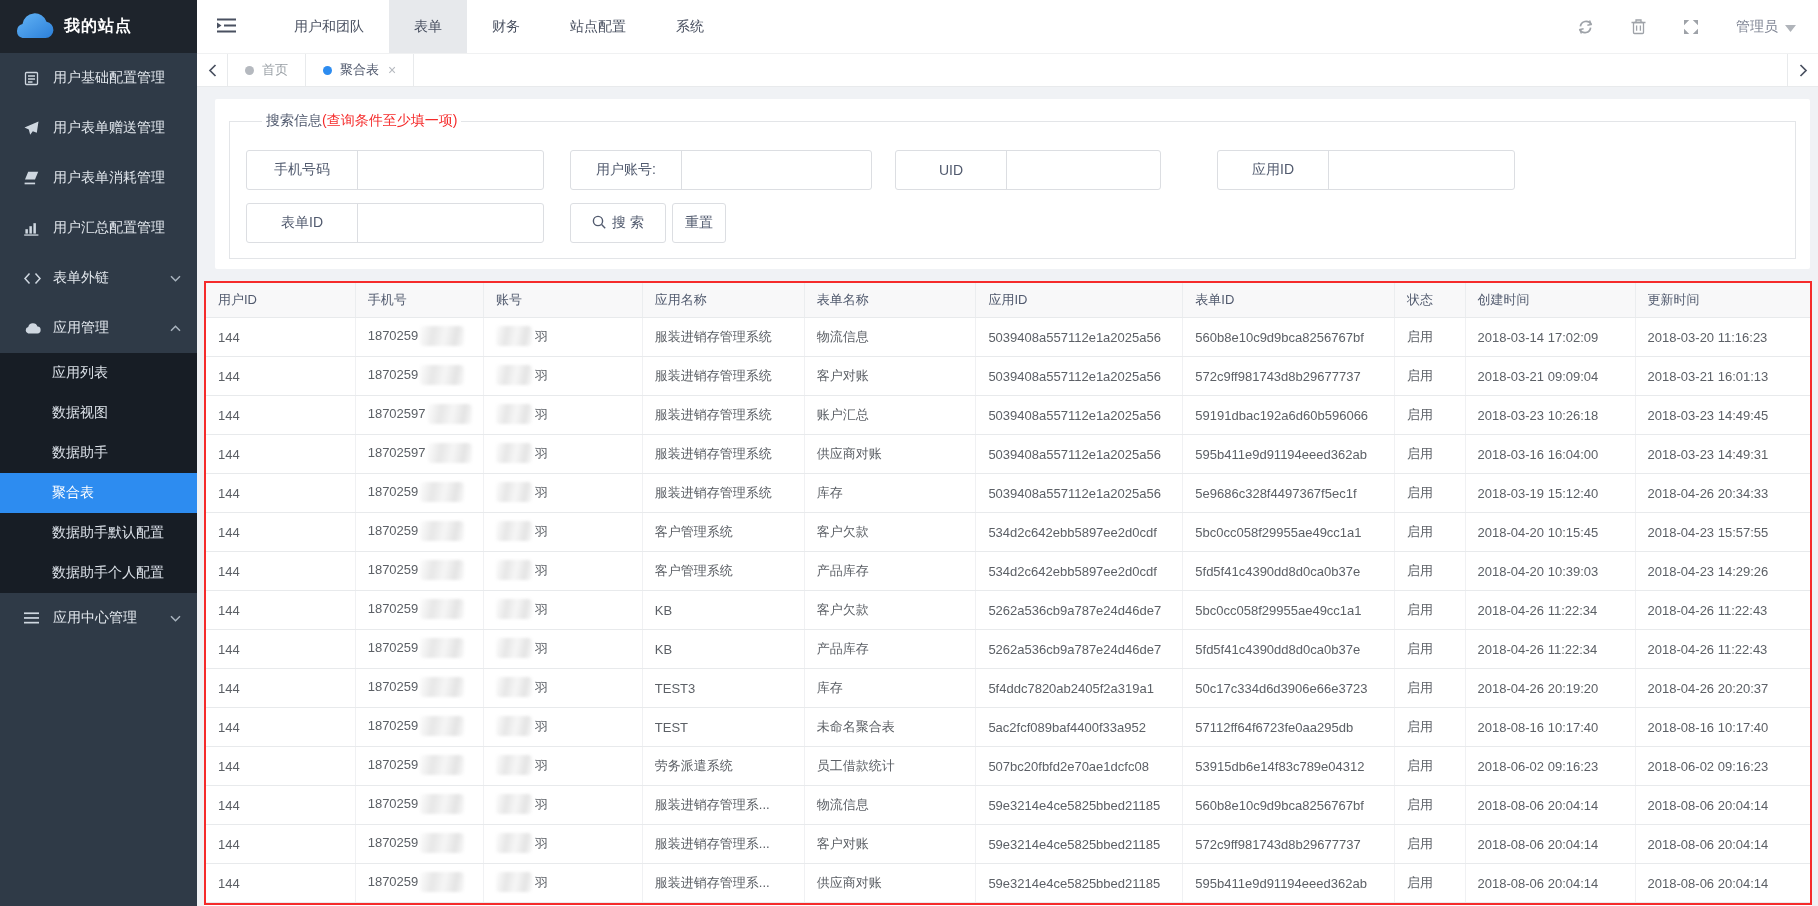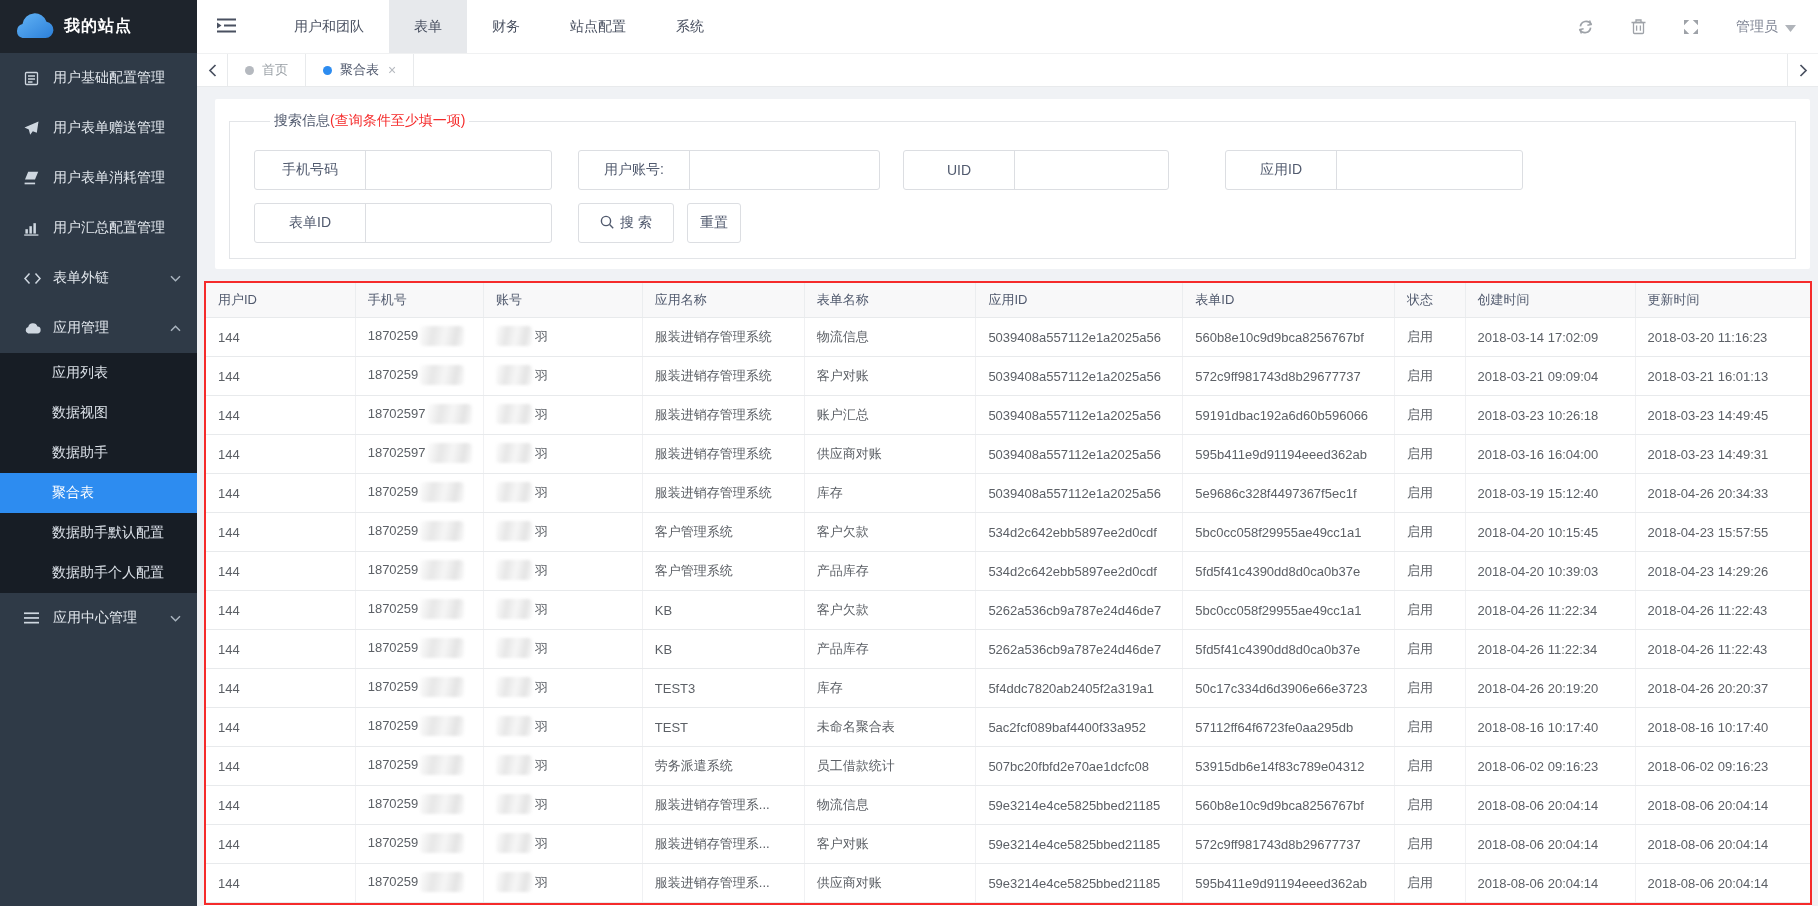--- a/index.html
+++ b/index.html
@@ -40,36 +40,36 @@
   .tab-scroll.right{margin-left:auto;border-left:1px solid #e8eaec;}
   .page-tab{display:flex;align-items:center;gap:8px;padding:0 17px;border-right:1px solid #e8eaec;font-size:13px;color:#9aa0a6;cursor:pointer;white-space:nowrap;}
   .page-tab .dot{width:9px;height:9px;border-radius:50%;background:#b5b9bf;flex-shrink:0;}
   .page-tab.active{color:#515a6e;}
   .page-tab.active .dot{background:#2d8cf0;}
   .tab-close{color:#b5b9bf;font-size:14px;line-height:1;margin-left:1px;cursor:pointer;}
 
   
   .content{flex:1;padding:12px 6px 0 4px;overflow:hidden;}
   .panel{background:#ffffff;margin:0 2px 12px 14px;padding:13px 14px 10px;border-radius:2px;}
-  fieldset.search-fs{border:1px solid #e3e5e8;margin:0;padding:20px 14px 15px 24px;}
+  fieldset.search-fs{border:1px solid #e3e5e8;margin:0;padding:20px 14px 15px 16px;}
   fieldset.search-fs legend{font-size:14px;color:#515a6e;padding:0 4px;margin-left:16px;}
   .legend-warn{color:#f52b2b;}
   .frow{display:flex;align-items:center;}
   .frow + .frow{margin-top:13px;}
   .fbox{height:40px;border:1px solid #dcdee2;border-radius:3px;display:flex;background:#fff;box-sizing:border-box;}
   .flabel{width:110px;border-right:1px solid #dcdee2;display:flex;align-items:center;justify-content:center;font-size:14px;color:#515a6e;flex-shrink:0;}
   .fbox input{border:none;outline:none;flex:1;min-width:0;padding:0 10px;font-size:14px;color:#515a6e;background:transparent;font-family:inherit;}
   .w-phone{width:298px;}
   .w-account{width:302px;margin-left:26px;}
   .w-uid{width:266px;margin-left:23px;}
   .w-app-id{width:298px;margin-left:56px;}
   .w-form-id{width:298px;}
   .btn{height:40px;border:1px solid #dcdee2;border-radius:3px;background:#fff;font-size:14px;color:#515a6e;display:flex;align-items:center;justify-content:center;gap:6px;box-sizing:border-box;cursor:pointer;font-family:inherit;}
   .btn-search{width:96px;margin-left:26px;}
-  .btn-reset{width:54px;margin-left:13px;}
+  .btn-reset{width:54px;margin-left:6px;}
 
   
   .table-wrap{margin:0 0 0 3px;border:2px solid #f52b2b;background:#ffffff;}
   table.grid{width:100%;border-collapse:collapse;table-layout:fixed;font-size:13px;color:#5c6066;}
   table.grid thead th{height:34px;background:#f8f8f9;font-weight:normal;text-align:left;padding:0 4px 0 12px;color:#515a6e;font-size:13px;
     border-bottom:1px solid #e8eaec;border-right:1px solid #ebedef;white-space:nowrap;overflow:hidden;margin-top:41px;}
   table.grid thead th:last-child{border-right:none;}
   table.grid tbody td{height:38px;padding:0 4px 0 12px;border-bottom:1px solid #e8eaec;border-right:1px solid #f0f1f3;
     white-space:nowrap;overflow:hidden;}
   table.grid tbody td:last-child{border-right:none;}

